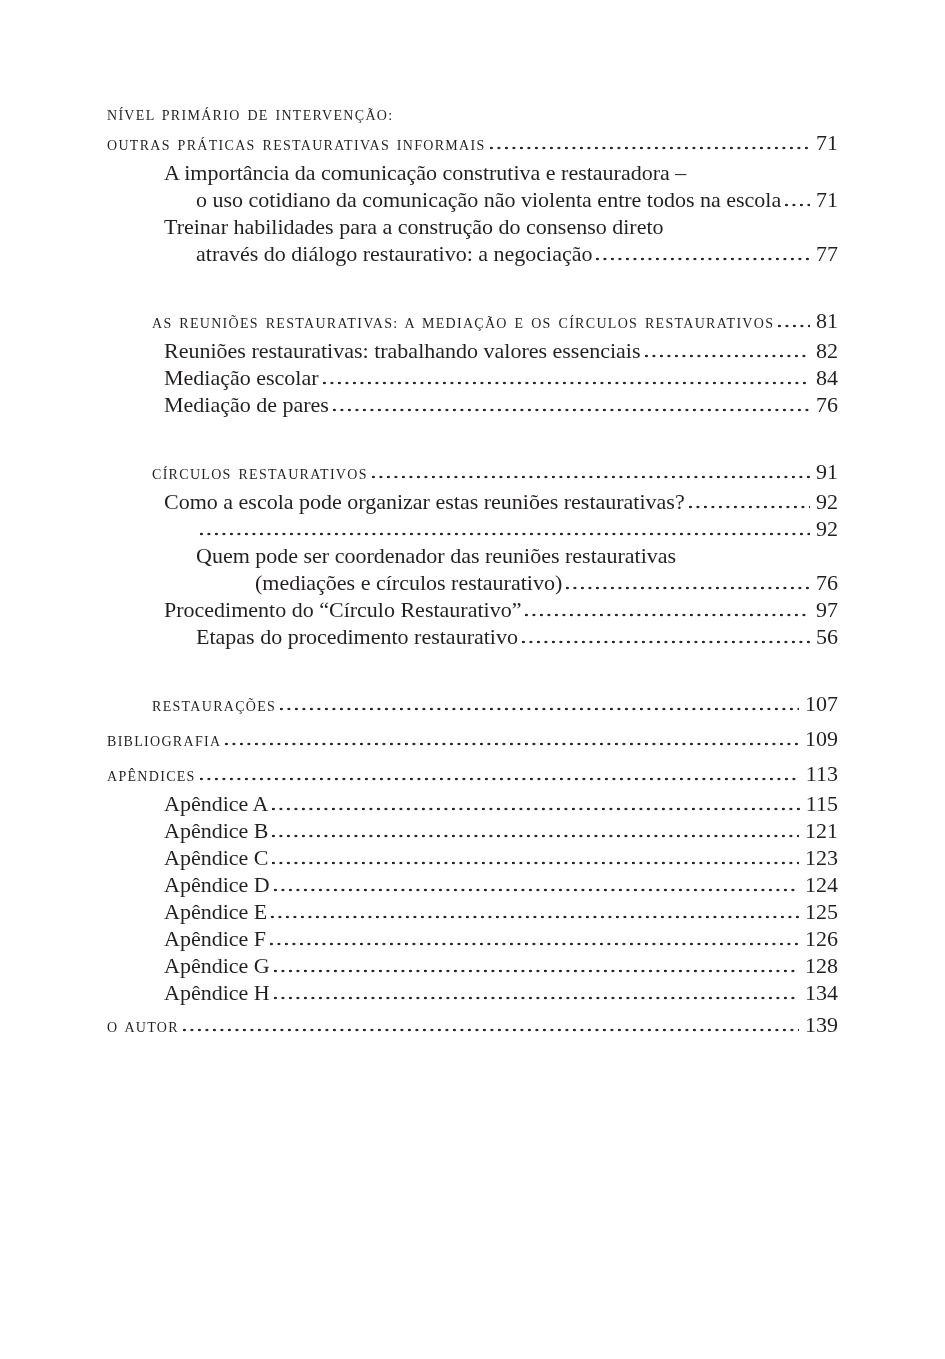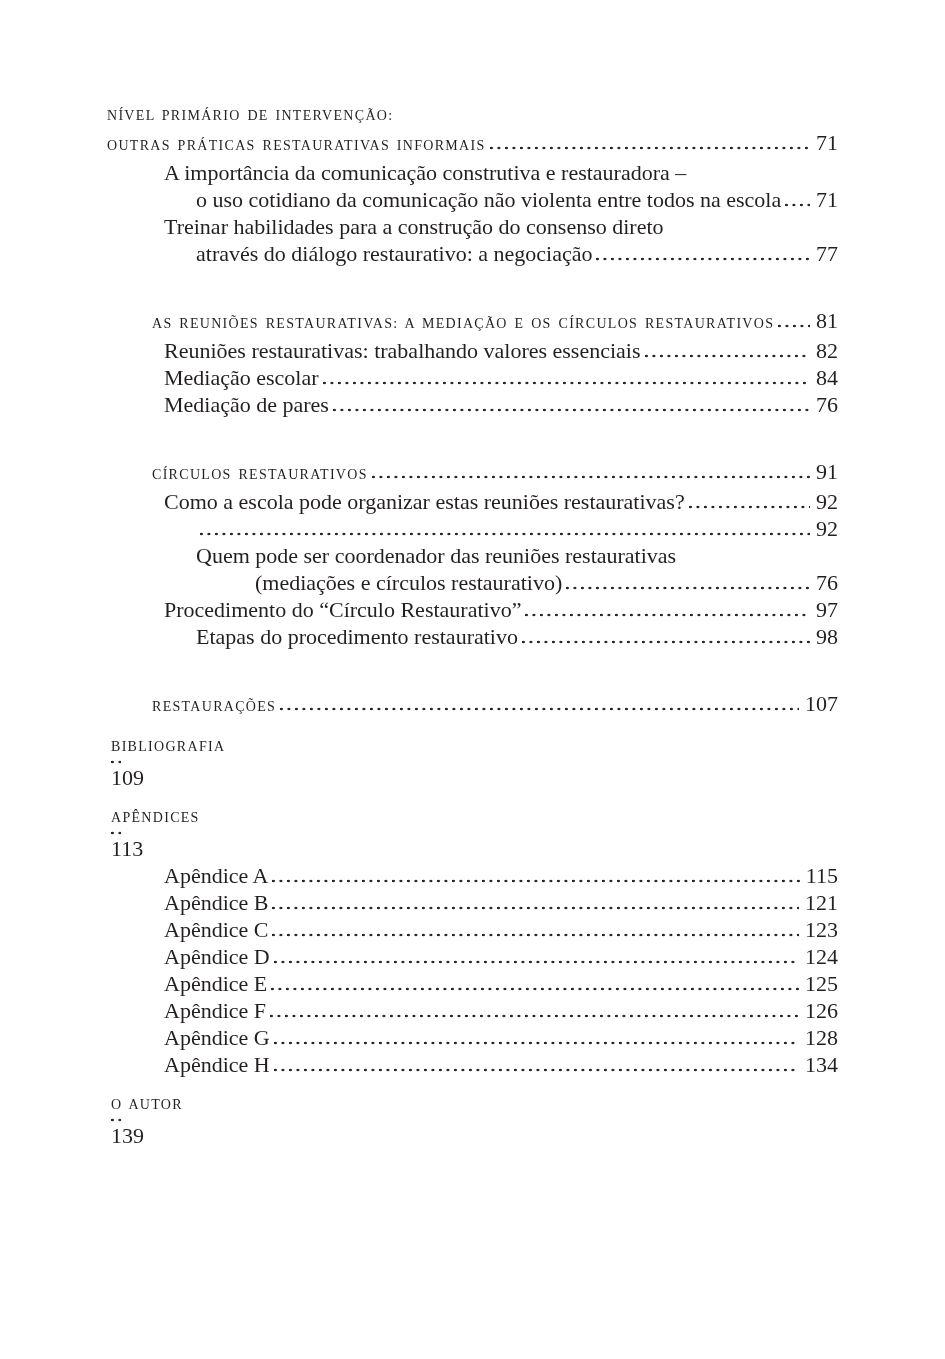--- a/index.html
+++ b/index.html
@@ -53,21 +53,21 @@
     flex:1 1 auto;
     height:4px;
     margin:0 6px 0 4px;
     background-image:radial-gradient(circle at 1.5px 2px, #2c2727 1.15px, rgba(0,0,0,0) 1.6px);
     background-size:7.5px 4px;
     background-repeat:repeat-x;
     background-position:left bottom;
     min-width:10px;
   }
   .gap-large{margin-top:40px;margin-left:45px;}
-  .gap-medium{margin-top:13px;flex-direction:column;}
+  .gap-medium{margin-top:5px;}
 </style>
 </head>
 <body>
 
 <div class="page">
   <div class="toc" id="toc">
   <div class="row caps indent-0 no-page">
     <span class="title">NÍVEL PRIMÁRIO DE INTERVENÇÃO:</span>
 
   </div>
@@ -154,21 +154,21 @@
 
   <div class="row normal indent-1">
     <span class="title">Procedimento do “Círculo Restaurativo”</span>
     <span class="leader"></span>
     <span class="pagenum">97</span>
   </div>
 
   <div class="row normal indent-2">
     <span class="title">Etapas do procedimento restaurativo</span>
     <span class="leader"></span>
-    <span class="pagenum">98</span>
+    <span class="pagenum">56</span>
   </div>
 
   <div class="row caps indent-0 gap-large">
     <span class="title">RESTAURAÇÕES</span>
     <span class="leader"></span>
     <span class="pagenum">107</span>
   </div>
 
   <div class="row caps indent-0 gap-medium">
     <span class="title">BIBLIOGRAFIA</span>

